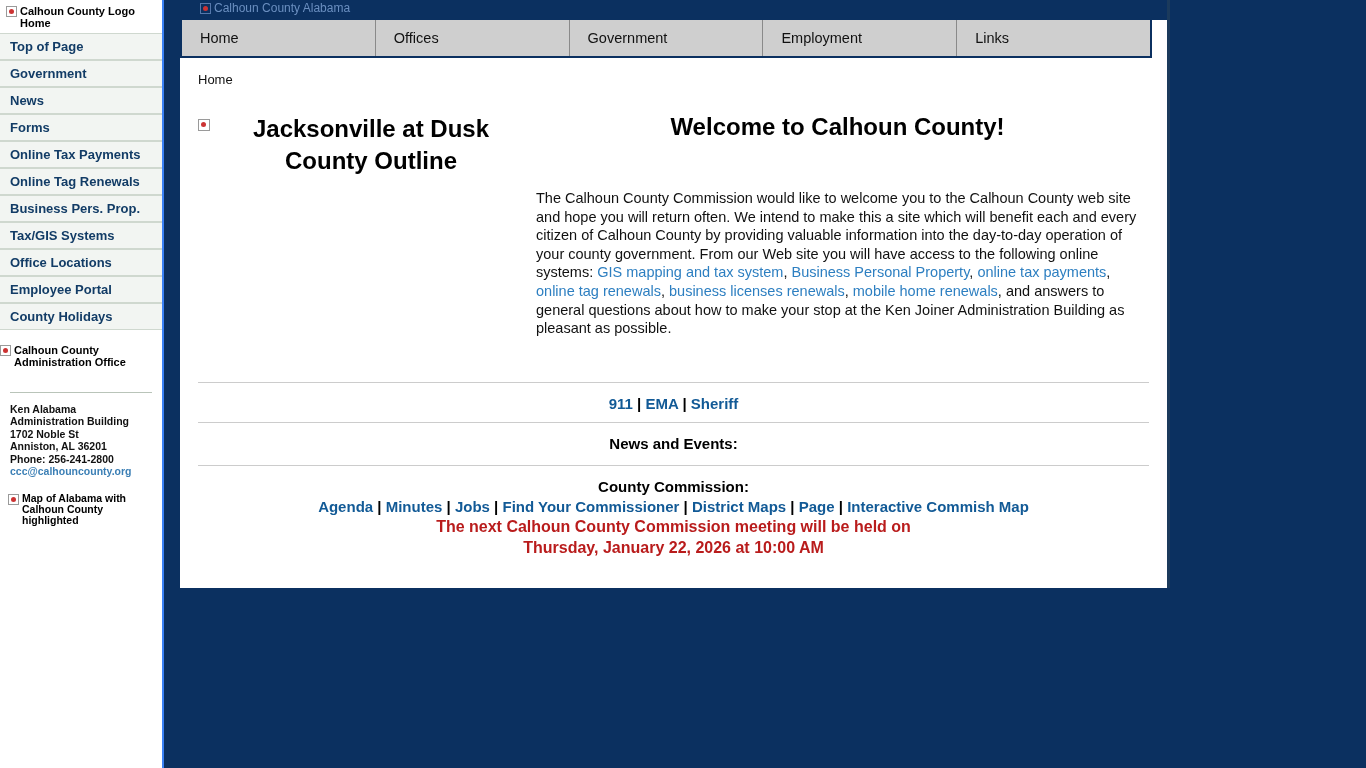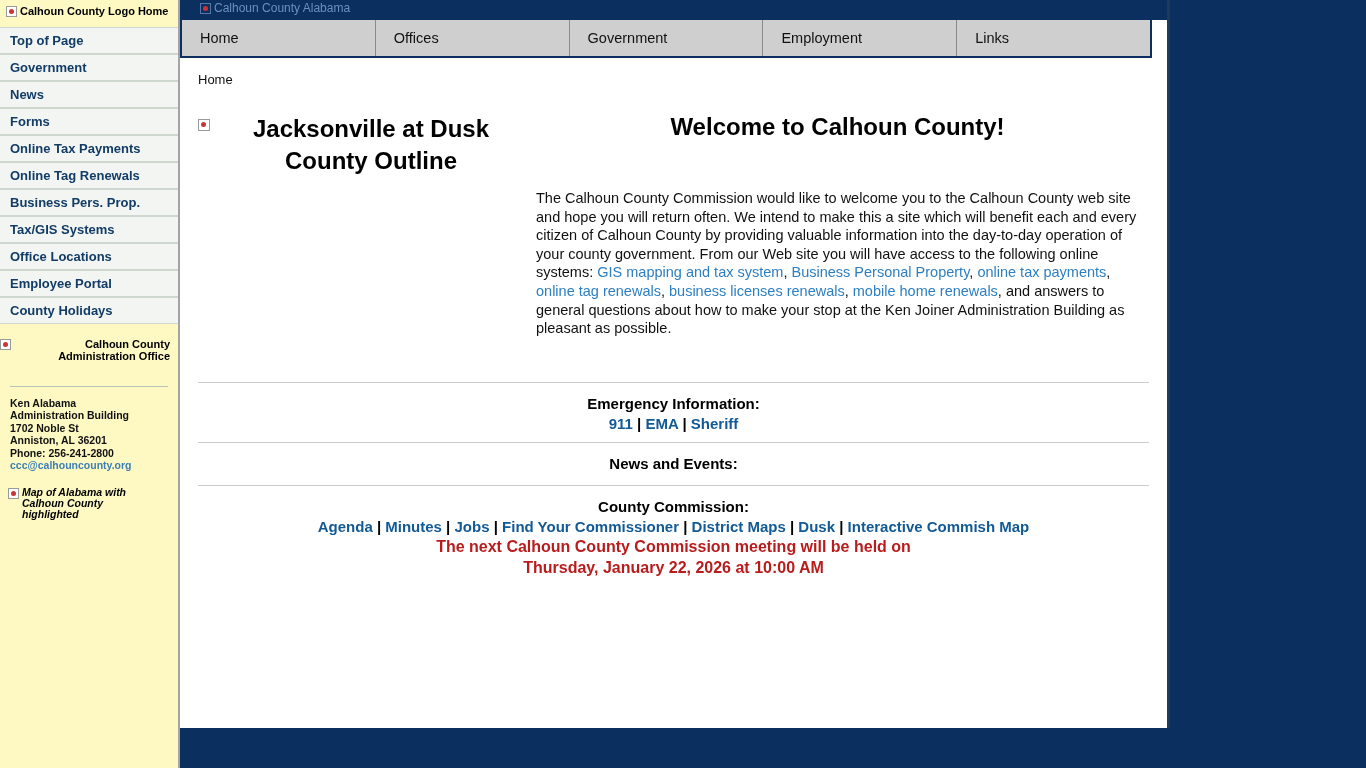--- a/index.html
+++ b/index.html
@@ -12,24 +12,24 @@
     width: 1366px;
     height: 768px;
     overflow: hidden;
     position: relative;
   }
 
   
   #sidebar {
     position: absolute;
     left: 0; top: 0;
-    width: 180px;
+    width: 164px;
     height: 768px;
-    background: #fef9c3;
-    border-right: 2px solid #a3a3a3;
+    background: #ffffff;
+    border-right: 2px solid #3b82f6;
     box-sizing: border-box;
   }
   .broken-img {
     display: inline-block;
     vertical-align: top;
     color: #000;
     font-size: 11px;
     font-weight: bold;
     line-height: 12px;
     padding-left: 14px;
@@ -65,44 +65,43 @@
     font-size: 13px;
     font-weight: bold;
     color: #123c66;
     text-decoration: none;
     background: #f2f5f2;
     box-sizing: border-box;
   }
 
   #admin-img-block {
     padding: 14px 8px 8px 0;
-    text-align: right;
   }
   #sidebar hr {
     border: 0;
     border-top: 1px solid #b9c4b9;
     margin: 16px 10px 10px 10px;
   }
   #addr {
     padding: 0 10px;
     font-size: 10.5px;
     font-weight: bold;
     line-height: 12.4px;
     color: #111;
   }
   #addr a { color: #3b7fb5; text-decoration: none; font-weight: bold; }
-  #map-img-block { padding: 16px 16px 6px 8px; font-style: italic; }
+  #map-img-block { padding: 16px 16px 6px 8px; }
   #map-img-block .broken-img { font-weight: bold; font-size: 10.5px; line-height: 11px; }
 
   
   #page {
     position: absolute;
     left: 180px; top: 0;
     width: 990px;
-    height: 728px;
+    height: 588px;
     background: #ffffff;
     border-right: 3px solid #1b3a5c;
     box-sizing: border-box;
   }
   #banner {
     height: 20px;
     background: #0b3060;
     padding: 2px 0 0 20px;
     box-sizing: border-box;
   }
@@ -273,34 +272,33 @@
       </div>
       <div id="hero-text">
         <h1 id="welcome-title">Welcome to Calhoun County!</h1>
         <p id="welcome-body">
           <span>The Calhoun County Commission would like to welcome you to the Calhoun County web site and hope you will return often. We intend to make this a site which will benefit each and every citizen of Calhoun County by providing valuable information into the day-to-day operation of your county government. From our Web site you will have access to the following online systems: </span><a href="#">GIS mapping and tax system</a><span>, </span><a href="#">Business Personal Property</a><span>, </span><a href="#">online tax payments</a><span>, </span><a href="#">online tag renewals</a><span>, </span><a href="#">business licenses renewals</a><span>, </span><a href="#">mobile home renewals</a><span>, and answers to general questions about how to make your stop at the Ken Joiner Administration Building as pleasant as possible.</span>
         </p>
       </div>
     </div>
 
     <div class="section" id="emergency-section">
-      <div class="section-title">Emergency Information:</div>
       <div class="section-links">
         <a href="#">911</a><span class="sep"> | </span><a href="#">EMA</a><span class="sep"> | </span><a href="#">Sheriff</a>
       </div>
     </div>
 
 
     <div class="section">
       <div class="section-title">News and Events:</div>
     </div>
 
     <div class="section">
       <div class="section-title">County Commission:</div>
       <div class="section-links">
-        <a href="#">Agenda</a><span class="sep"> | </span><a href="#">Minutes</a><span class="sep"> | </span><a href="#">Jobs</a><span class="sep"> | </span><a href="#">Find Your Commissioner</a><span class="sep"> | </span><a href="#">District Maps</a><span class="sep"> | </span><a href="#">Dusk</a><span class="sep"> | </span><a href="#">Interactive Commish Map</a>
+        <a href="#">Agenda</a><span class="sep"> | </span><a href="#">Minutes</a><span class="sep"> | </span><a href="#">Jobs</a><span class="sep"> | </span><a href="#">Find Your Commissioner</a><span class="sep"> | </span><a href="#">District Maps</a><span class="sep"> | </span><a href="#">Page</a><span class="sep"> | </span><a href="#">Interactive Commish Map</a>
       </div>
       <div class="meeting-line">The next Calhoun County Commission meeting will be held on</div>
       <div class="meeting-line">Thursday, January 22, 2026 at 10:00 AM</div>
     </div>
 
   </div>
 </div>
 
 </body></html>

